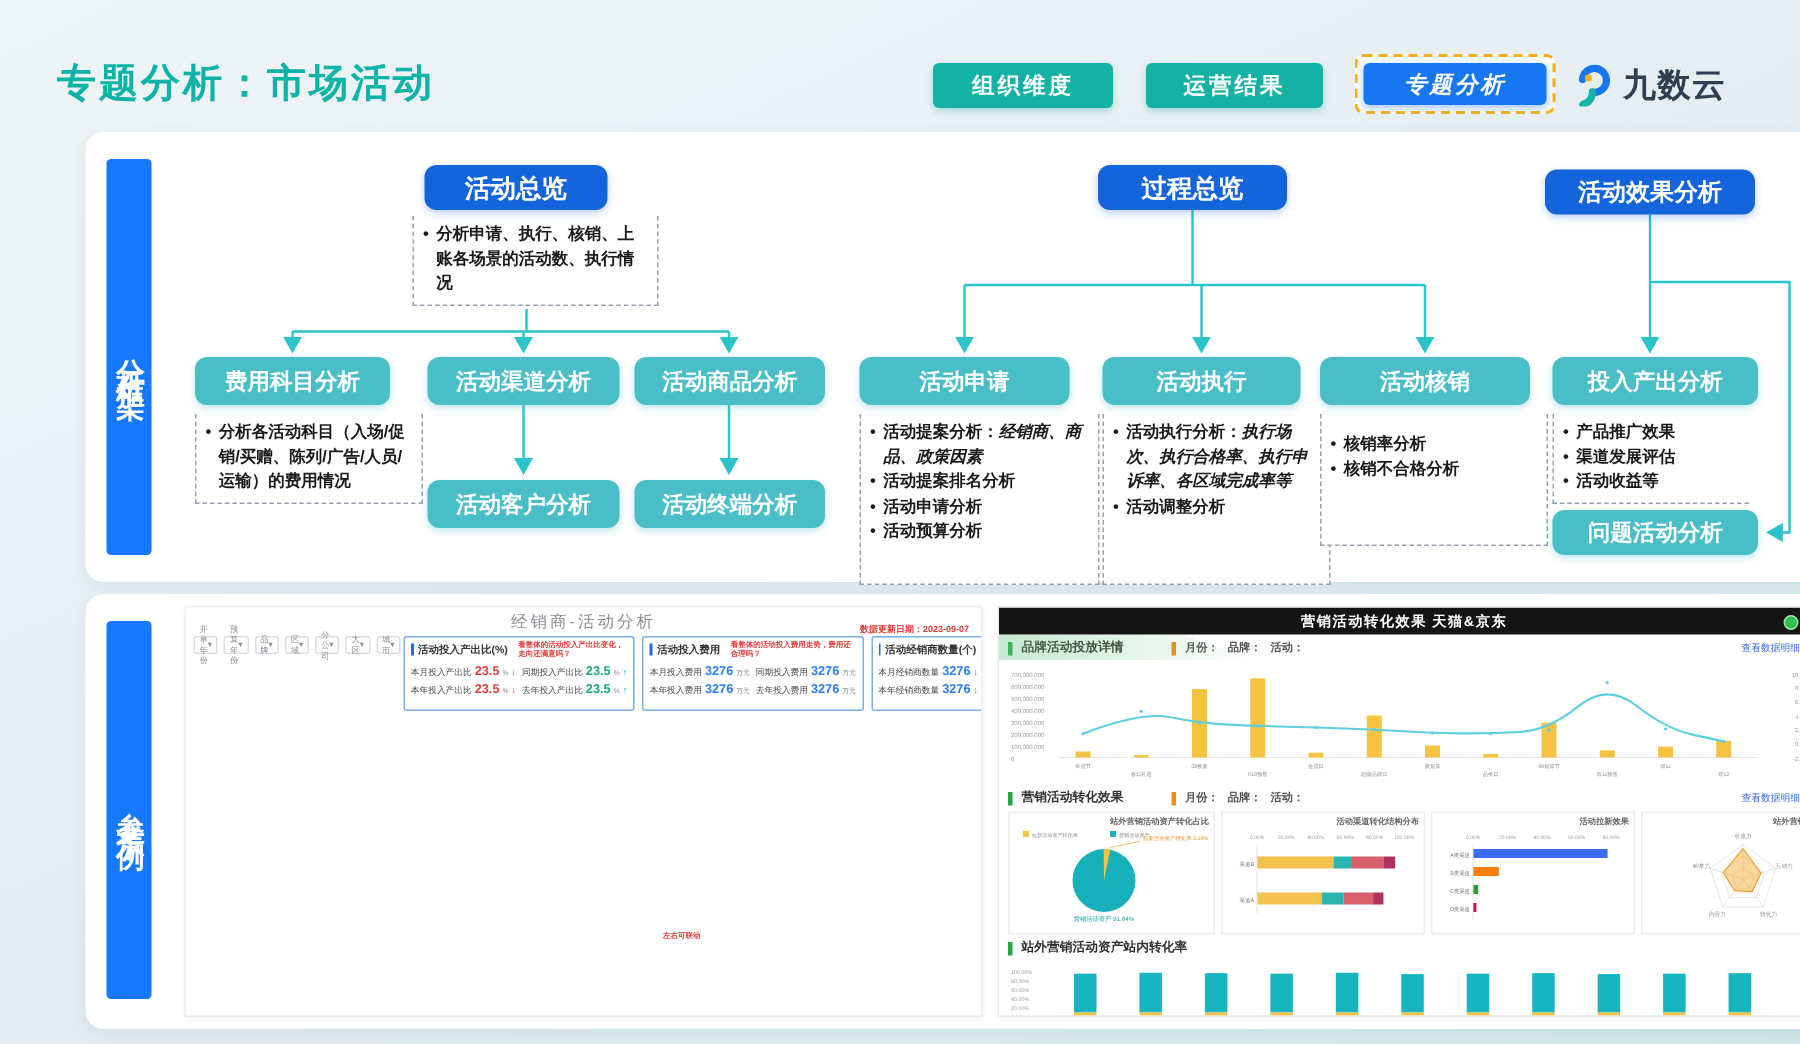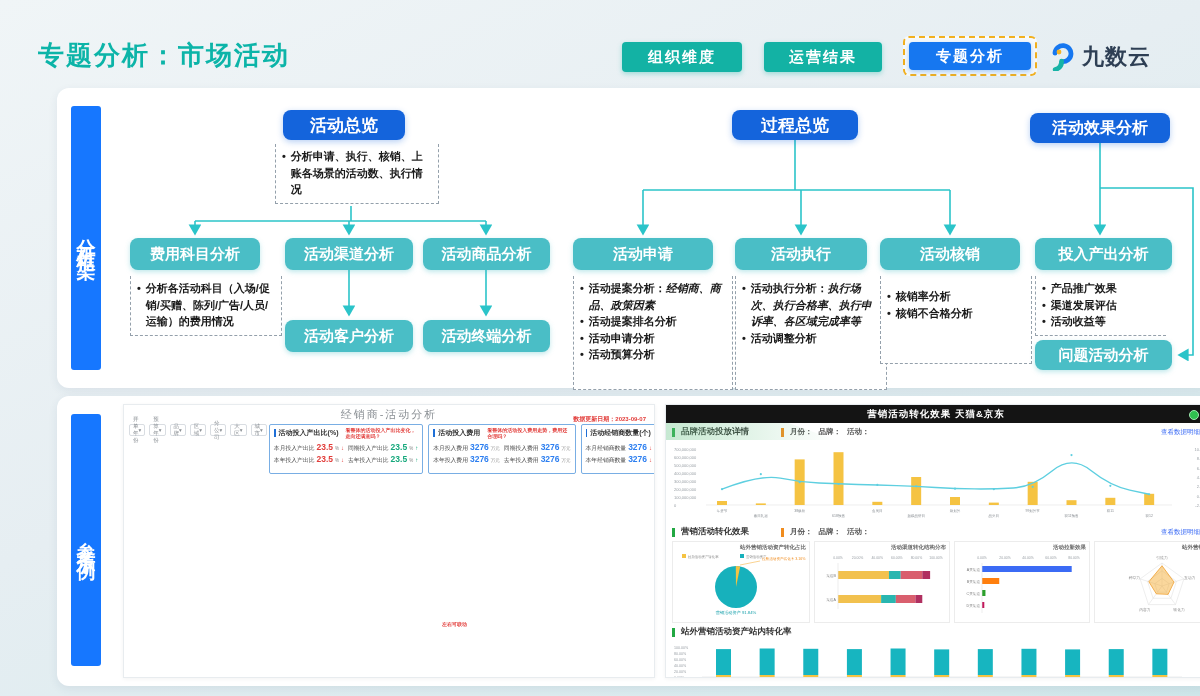--- a/index.html
+++ b/index.html
@@ -5,21 +5,21 @@
   html,body{margin:0;padding:0;}
   body{width:1200px;height:696px;position:relative;overflow:hidden;
        font-family:"Liberation Sans","DejaVu Sans",sans-serif;
        background:linear-gradient(155deg,#f0f5f7 0%,#e6eef2 45%,#d9ebee 85%,#cfe7ea 100%);}
   .abs{position:absolute;}
   
   .page-title{left:38px;top:38px;font-size:26px;font-weight:800;letter-spacing:2px;color:#0cb4a8;}
   .tab{height:30px;border-radius:4px;display:flex;align-items:center;justify-content:center;
        color:#fff;font-weight:700;font-size:15px;letter-spacing:2px;cursor:pointer;}
   .tab.teal{background:#13b2a4;box-shadow:0 2px 5px rgba(19,178,164,.35);}
-  .tab-active-wrap{border:2px dashed #f2b01e;border-radius:6px;padding:4px;background:rgba(255,255,255,.65);}
+  .tab-active-wrap{border:2px dashed #f2b01e;border-radius:6px;padding:4px;background:rgba(255,255,255,.65);font-style:italic;}
   .tab.blue{background:#1677f0;box-shadow:0 2px 5px rgba(22,119,240,.35);}
   .logo{display:flex;align-items:center;gap:6px;}
   .logo-text{font-size:22px;font-weight:800;color:#2e3f54;letter-spacing:1px;}
   
   .panel{background:#fff;border-radius:12px;box-shadow:0 3px 10px rgba(40,70,100,.08);margin-left:35px;}
   .vbar{width:30px;background:#1677ff;border-radius:3px;color:#fff;display:flex;align-items:center;justify-content:center;
         writing-mode:vertical-rl;text-orientation:upright;font-size:19px;font-weight:700;letter-spacing:7px;}
   
   .node{display:flex;align-items:center;justify-content:center;color:#fff;font-weight:700;border-radius:8px;z-index:2;}
   .node.blue{background:#1464dc;font-size:17px;box-shadow:0 2px 6px rgba(20,100,220,.3);}

